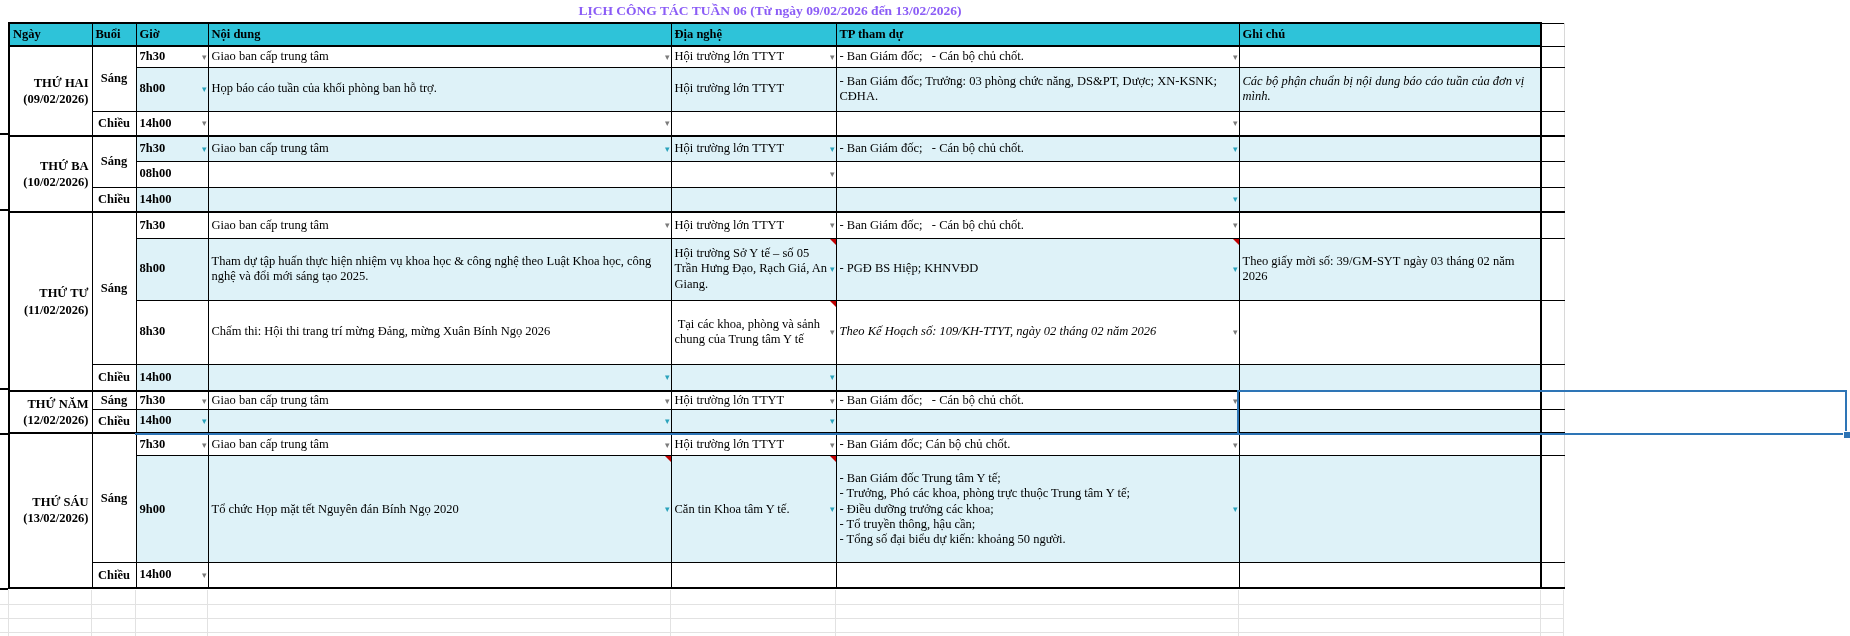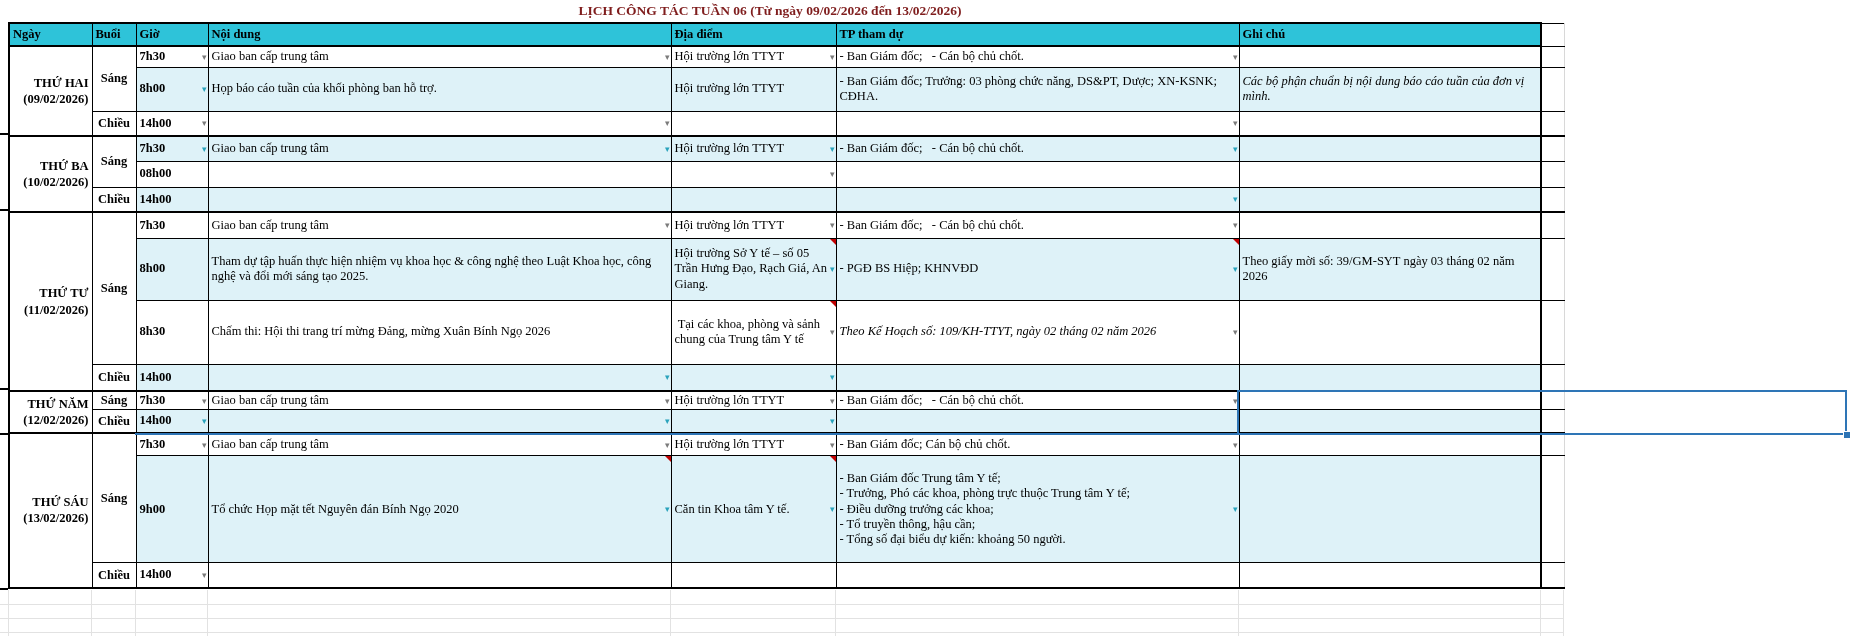--- a/index.html
+++ b/index.html
@@ -1,20 +1,20 @@
 <!DOCTYPE html>
 <html><head>
 <meta charset="utf-8">
 <style>
   html,body{margin:0;padding:0;background:#ffffff;}
   #screen{position:relative;width:1850px;height:636px;background:#ffffff;overflow:hidden;
           font-family:"Liberation Serif","DejaVu Serif",serif;color:#000;}
   
   #title{position:absolute;left:0;top:0;width:1540px;height:22px;line-height:21px;
-         text-align:center;font-weight:bold;font-size:13.5px;color:#7f1d1d;}
+         text-align:center;font-weight:bold;font-size:13.5px;color:#8b5cf6;}
   
   table#sched{position:absolute;left:8px;top:22px;border-collapse:collapse;table-layout:fixed;
               width:1555px;font-size:12.5px;}
   #sched td,#sched th{border:1px solid #000;vertical-align:middle;padding:1px 3px;position:relative;
                       overflow:hidden;}
   #sched th{background:#2EC3D9;text-align:left;font-size:12.5px;font-weight:bold;
             border-top:2px solid #000;border-bottom:2px solid #000;}
   #sched .day{border-left:2px solid #000;border-bottom:2px solid #000;text-align:right;
               font-weight:bold;background:#fff;}
   #sched th.first{border-left:2px solid #000;}
@@ -66,21 +66,21 @@
         <col style="width:302px">
         <col style="width:23px">
     </colgroup>
 
     <tbody>
         <tr style="height:23px">
       <th class="first">Ngày</th>
       <th>Buổi</th>
       <th>Giờ</th>
       <th>Nội dung</th>
-      <th>Địa điểm</th>
+      <th>Địa nghệ</th>
       <th>TP tham dự</th>
       <th style="border-right:2px solid #000">Ghi chú</th>
       <th class="x"></th>
     </tr>
 
     <tr style="height:21px">
       <td class="day" rowspan="3">
         <div class="dlabel">THỨ HAI</div>
         <div class="ddate">(09/02/2026)</div>
       </td>

